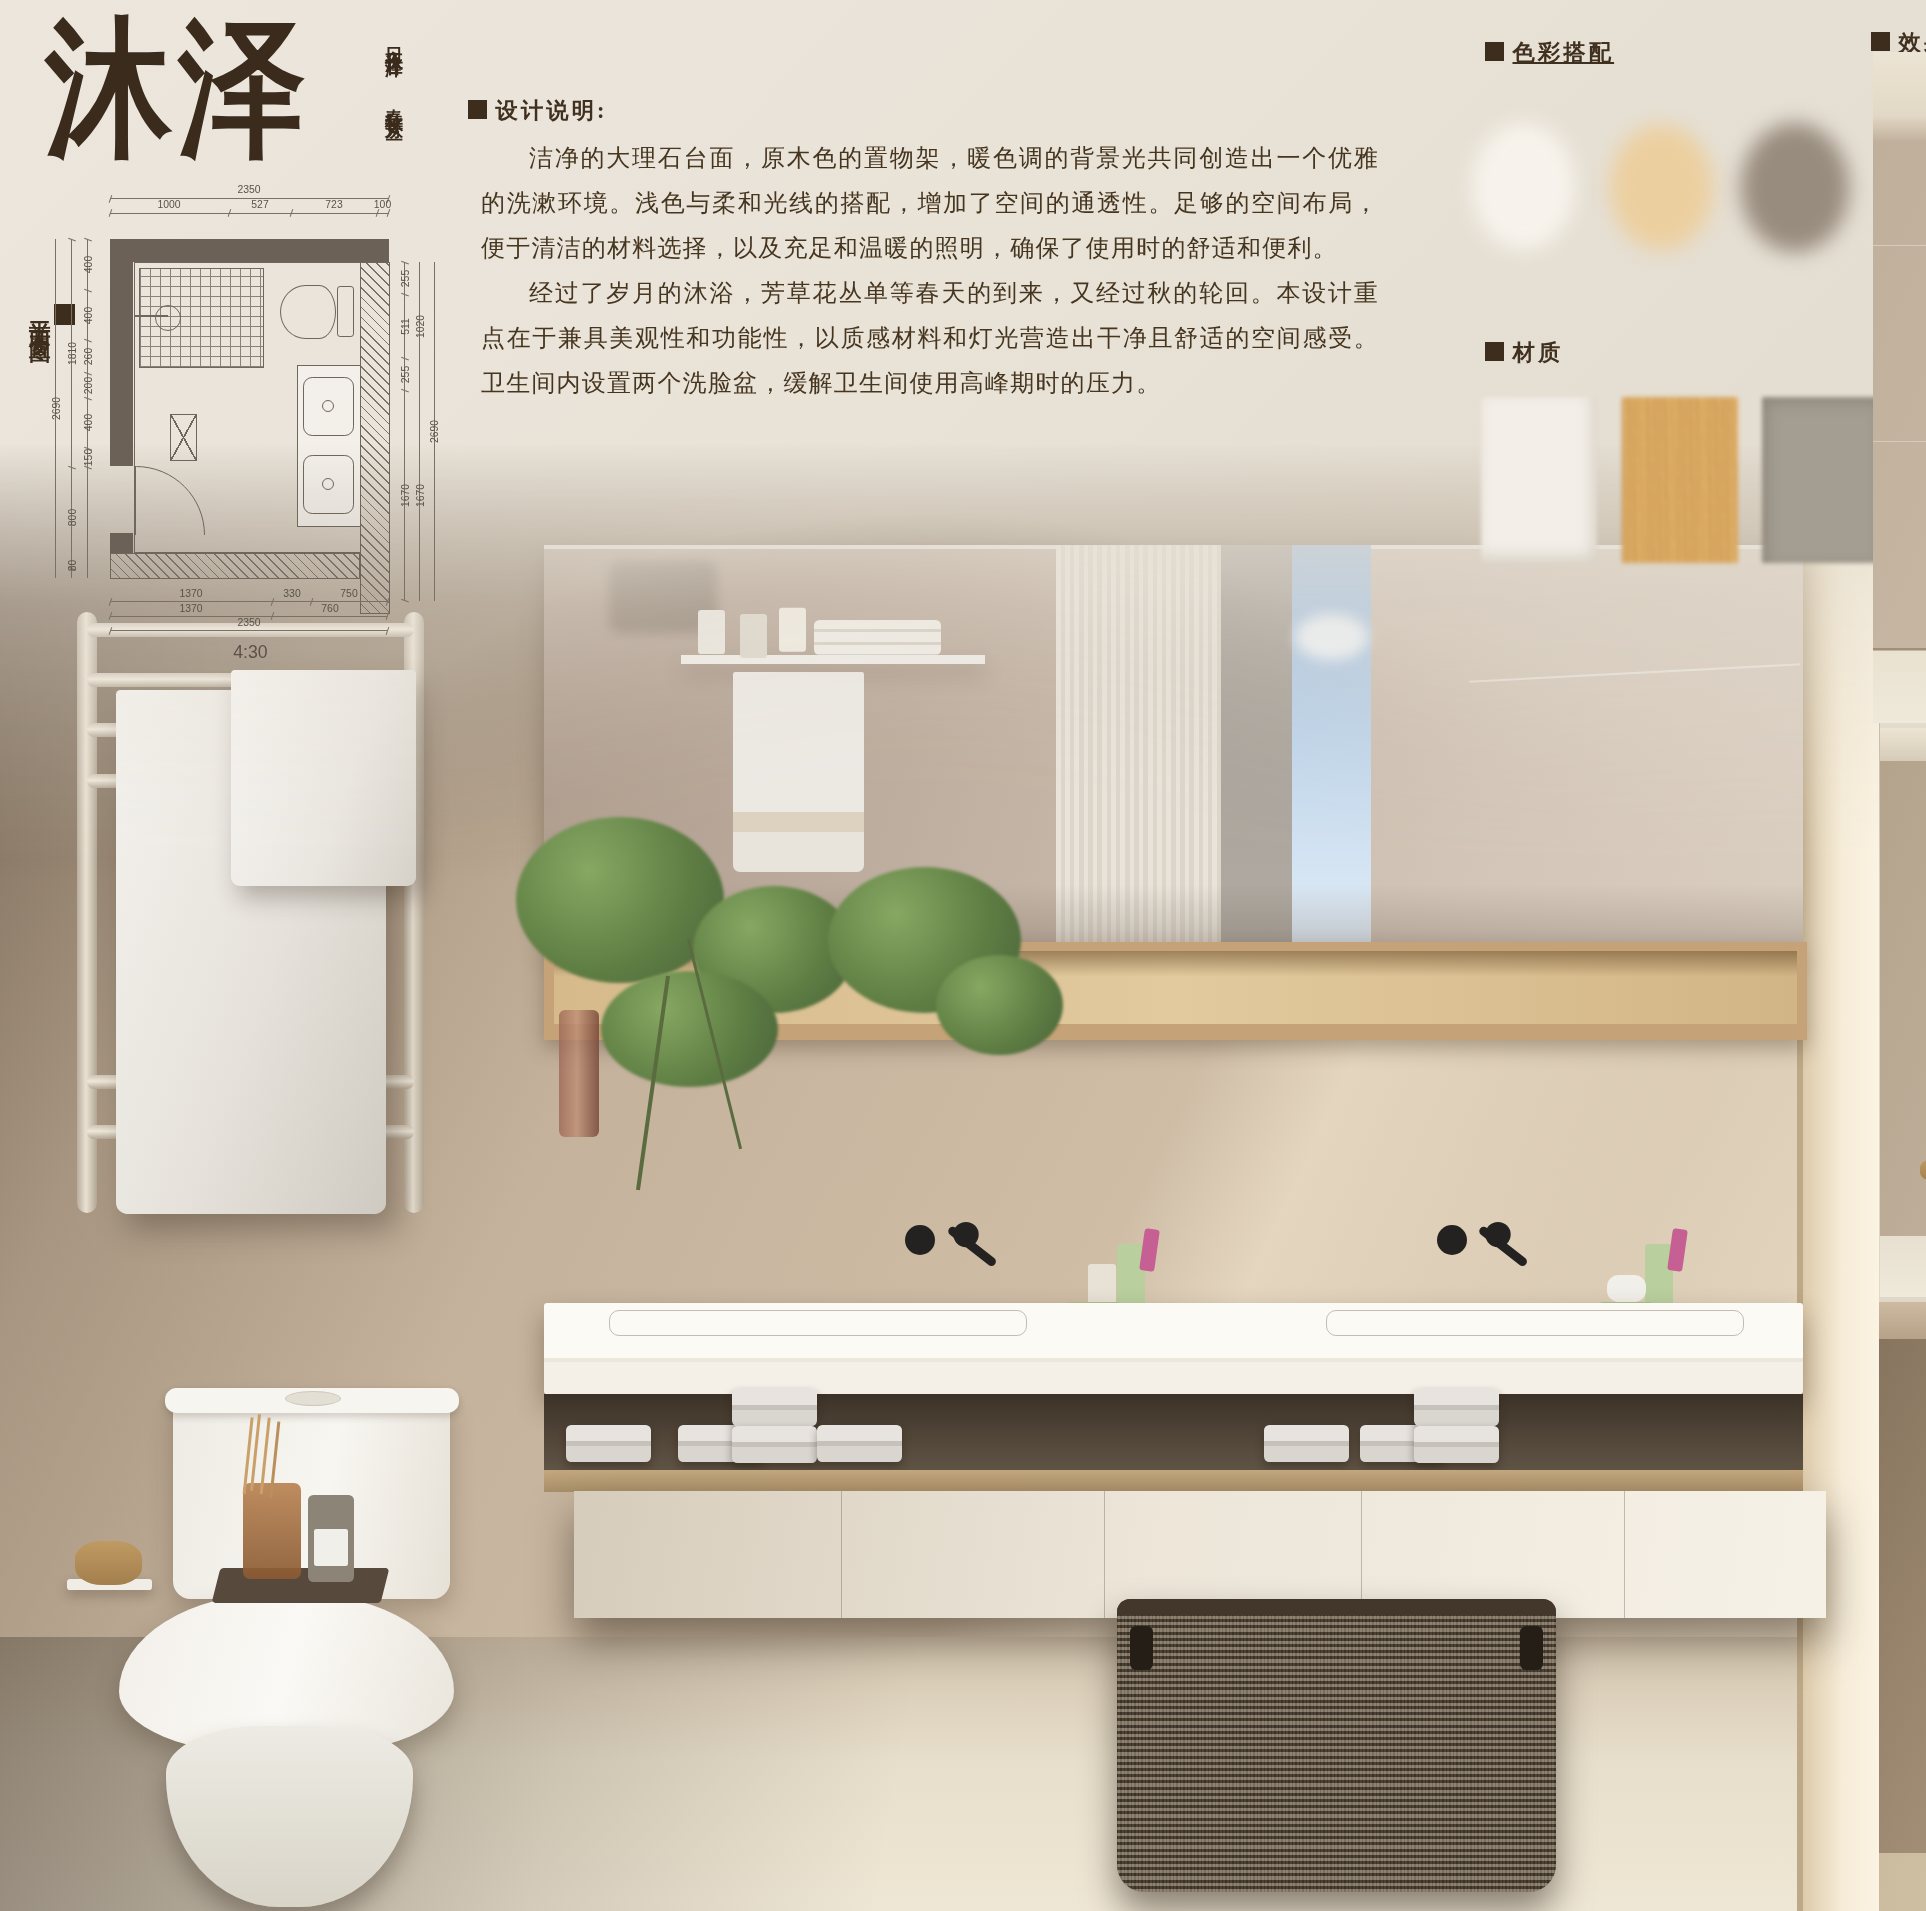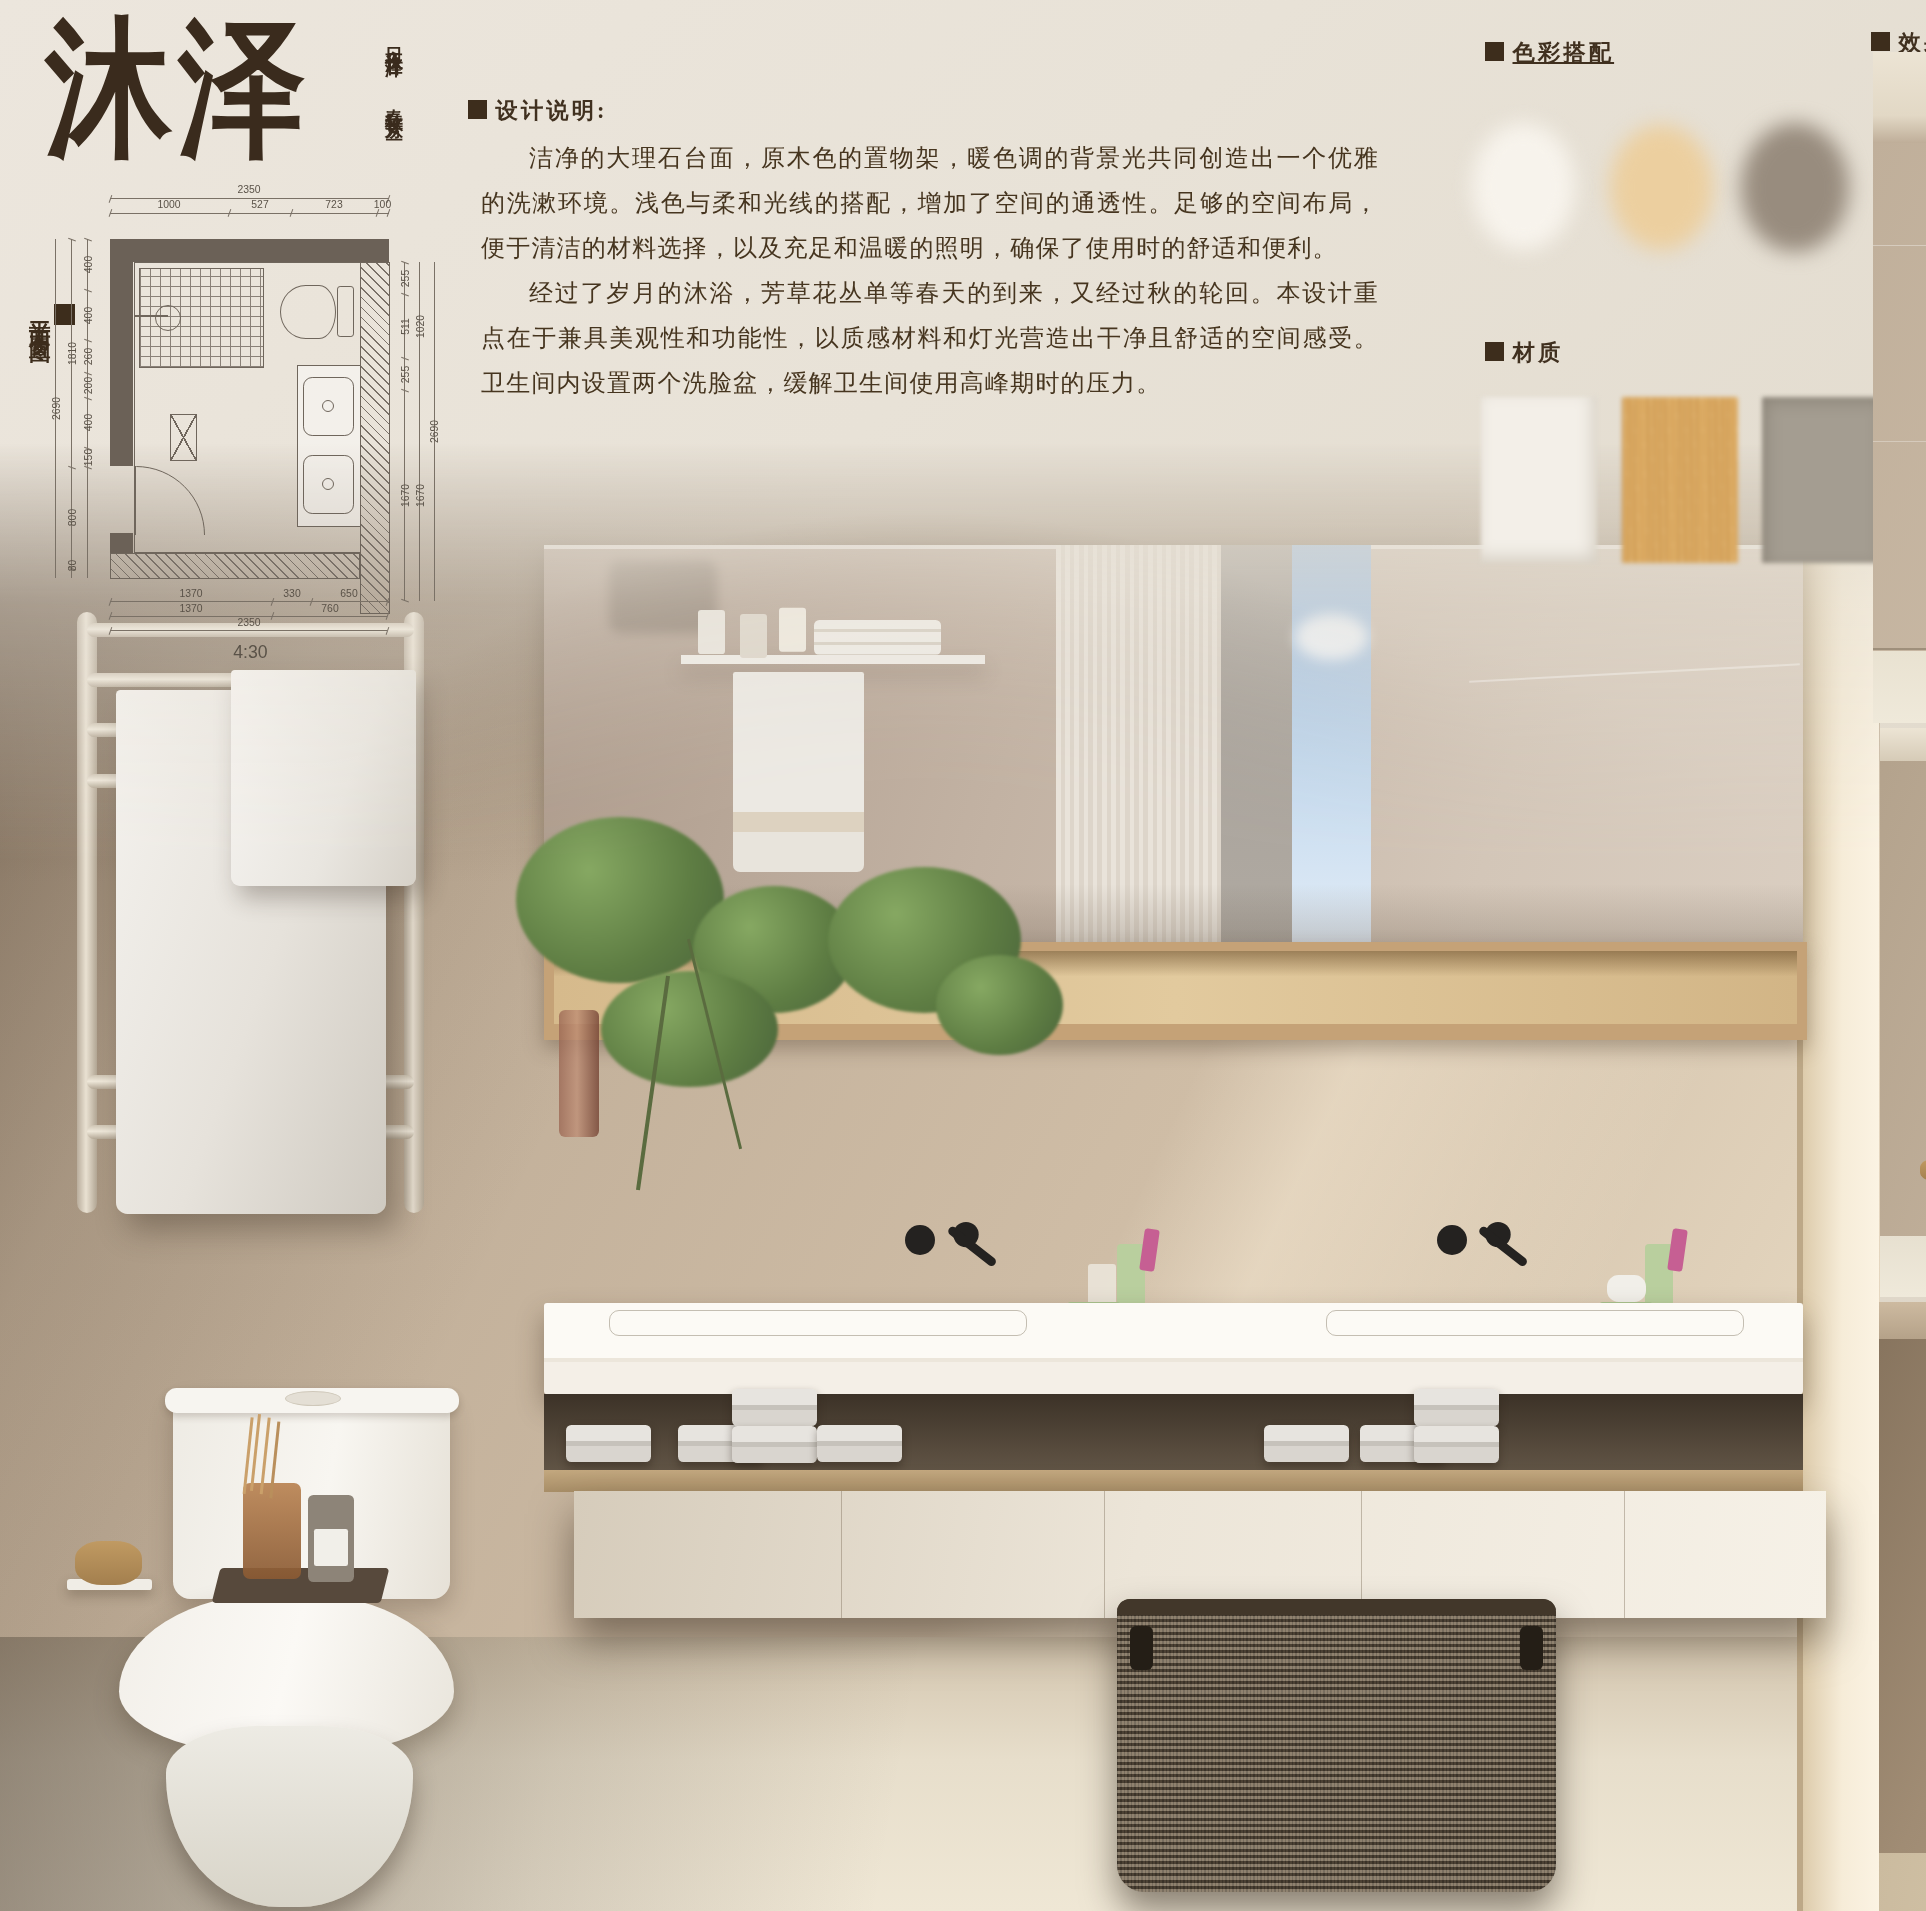--- a/index.html
+++ b/index.html
@@ -282,21 +282,21 @@
     <div class="abs dimline" style="left:384px;top:73px;width:0.8px;height:339px;"></div>
     <div class="abs dimtxt dimrot" style="left:361px;top:237px;">2690</div>
 
     <div class="abs dimline" style="left:60px;top:412px;width:277px;height:0.8px;"></div>
     <div class="abs tickv" style="left:60px;top:409px;transform:rotate(20deg);"></div>
     <div class="abs tickv" style="left:222px;top:409px;transform:rotate(20deg);"></div>
     <div class="abs tickv" style="left:261px;top:409px;transform:rotate(20deg);"></div>
     <div class="abs tickv" style="left:337px;top:409px;transform:rotate(20deg);"></div>
     <div class="abs dimtxt" style="left:118px;top:399px;">1370</div>
     <div class="abs dimtxt" style="left:219px;top:399px;">330</div>
-    <div class="abs dimtxt" style="left:276px;top:399px;">650</div>
+    <div class="abs dimtxt" style="left:276px;top:399px;">750</div>
     <div class="abs dimline" style="left:60px;top:427px;width:277px;height:0.8px;"></div>
     <div class="abs tickv" style="left:60px;top:423px;transform:rotate(20deg);"></div>
     <div class="abs tickv" style="left:222px;top:423px;transform:rotate(20deg);"></div>
     <div class="abs tickv" style="left:337px;top:423px;transform:rotate(20deg);"></div>
     <div class="abs dimtxt" style="left:118px;top:414px;">1370</div>
     <div class="abs dimtxt" style="left:257px;top:414px;">760</div>
     <div class="abs dimline" style="left:60px;top:441px;width:277px;height:0.8px;"></div>
     <div class="abs tickv" style="left:60px;top:438px;transform:rotate(20deg);"></div>
     <div class="abs tickv" style="left:337px;top:438px;transform:rotate(20deg);"></div>
     <div class="abs dimtxt" style="left:176px;top:428px;">2350</div>

